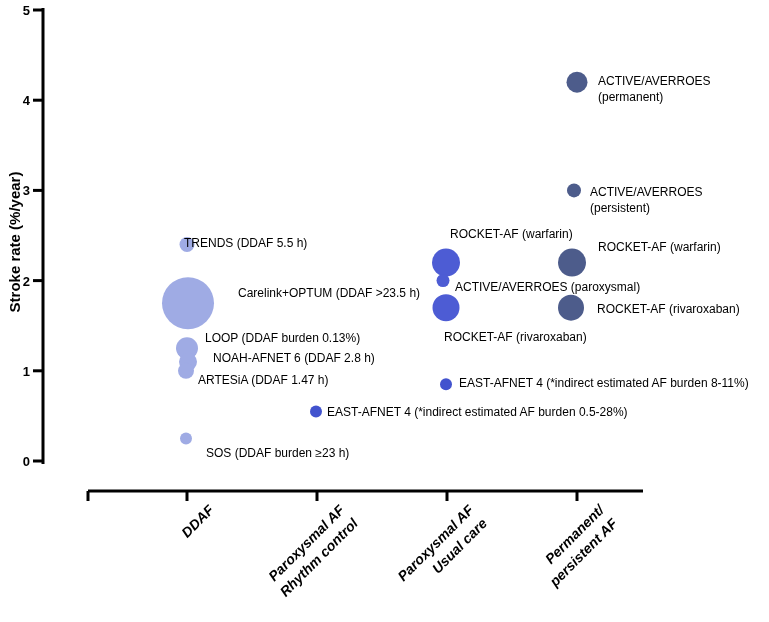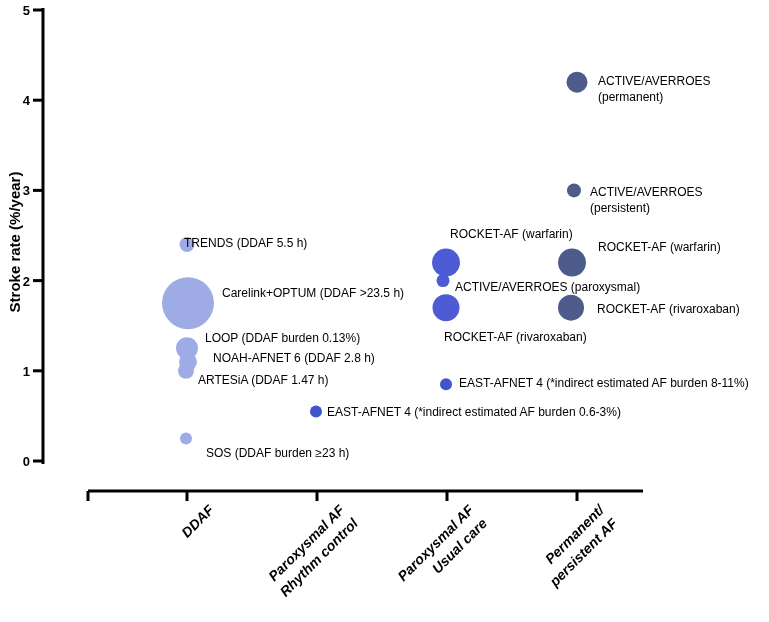--- a/index.html
+++ b/index.html
@@ -88,27 +88,27 @@
   <div id="x-cat-labels">
       <div class="x-cat-label" style="right: 564px;">DDAF</div>
       <div class="x-cat-label" style="right: 434px;">Paroxysmal AF
 Rhythm control</div>
       <div class="x-cat-label" style="right: 304px;">Paroxysmal AF
 Usual care</div>
       <div class="x-cat-label" style="right: 174px;">Permanent/
 persistent AF</div>
     </div>
   <div id="pt-labels">
-      <div class="pt-label" style="left: 222px; top: 293px;">Carelink+OPTUM (DDAF &gt;23.5 h)</div>
+      <div class="pt-label" style="left: 238px; top: 293px;">Carelink+OPTUM (DDAF &gt;23.5 h)</div>
       <div class="pt-label" style="left: 184px; top: 243px;">TRENDS (DDAF 5.5 h)</div>
       <div class="pt-label" style="left: 205px; top: 338px;">LOOP (DDAF burden 0.13%)</div>
       <div class="pt-label" style="left: 213px; top: 358px;">NOAH-AFNET 6 (DDAF 2.8 h)</div>
       <div class="pt-label" style="left: 198px; top: 380px;">ARTESiA (DDAF 1.47 h)</div>
       <div class="pt-label" style="left: 206px; top: 445px; margin-top: 8px;">SOS (DDAF burden ≥23 h)</div>
-      <div class="pt-label" style="left: 327px; top: 412px;">EAST-AFNET 4 (*indirect estimated AF burden 0.6-3%)</div>
+      <div class="pt-label" style="left: 327px; top: 412px;">EAST-AFNET 4 (*indirect estimated AF burden 0.5-28%)</div>
       <div class="pt-label" style="left: 450px; top: 234px;">ROCKET-AF (warfarin)</div>
       <div class="pt-label" style="left: 455px; top: 287px;">ACTIVE/AVERROES (paroxysmal)</div>
       <div class="pt-label" style="left: 444px; top: 337px;">ROCKET-AF (rivaroxaban)</div>
       <div class="pt-label" style="left: 459px; top: 383px;">EAST-AFNET 4 (*indirect estimated AF burden 8-11%)</div>
       <div class="pt-label two-line" style="left: 598px; top: 89px;">ACTIVE/AVERROES
 (permanent)</div>
       <div class="pt-label two-line" style="left: 590px; top: 200px;">ACTIVE/AVERROES
 (persistent)</div>
       <div class="pt-label" style="left: 598px; top: 247px;">ROCKET-AF (warfarin)</div>
       <div class="pt-label" style="left: 597px; top: 309px;">ROCKET-AF (rivaroxaban)</div>

